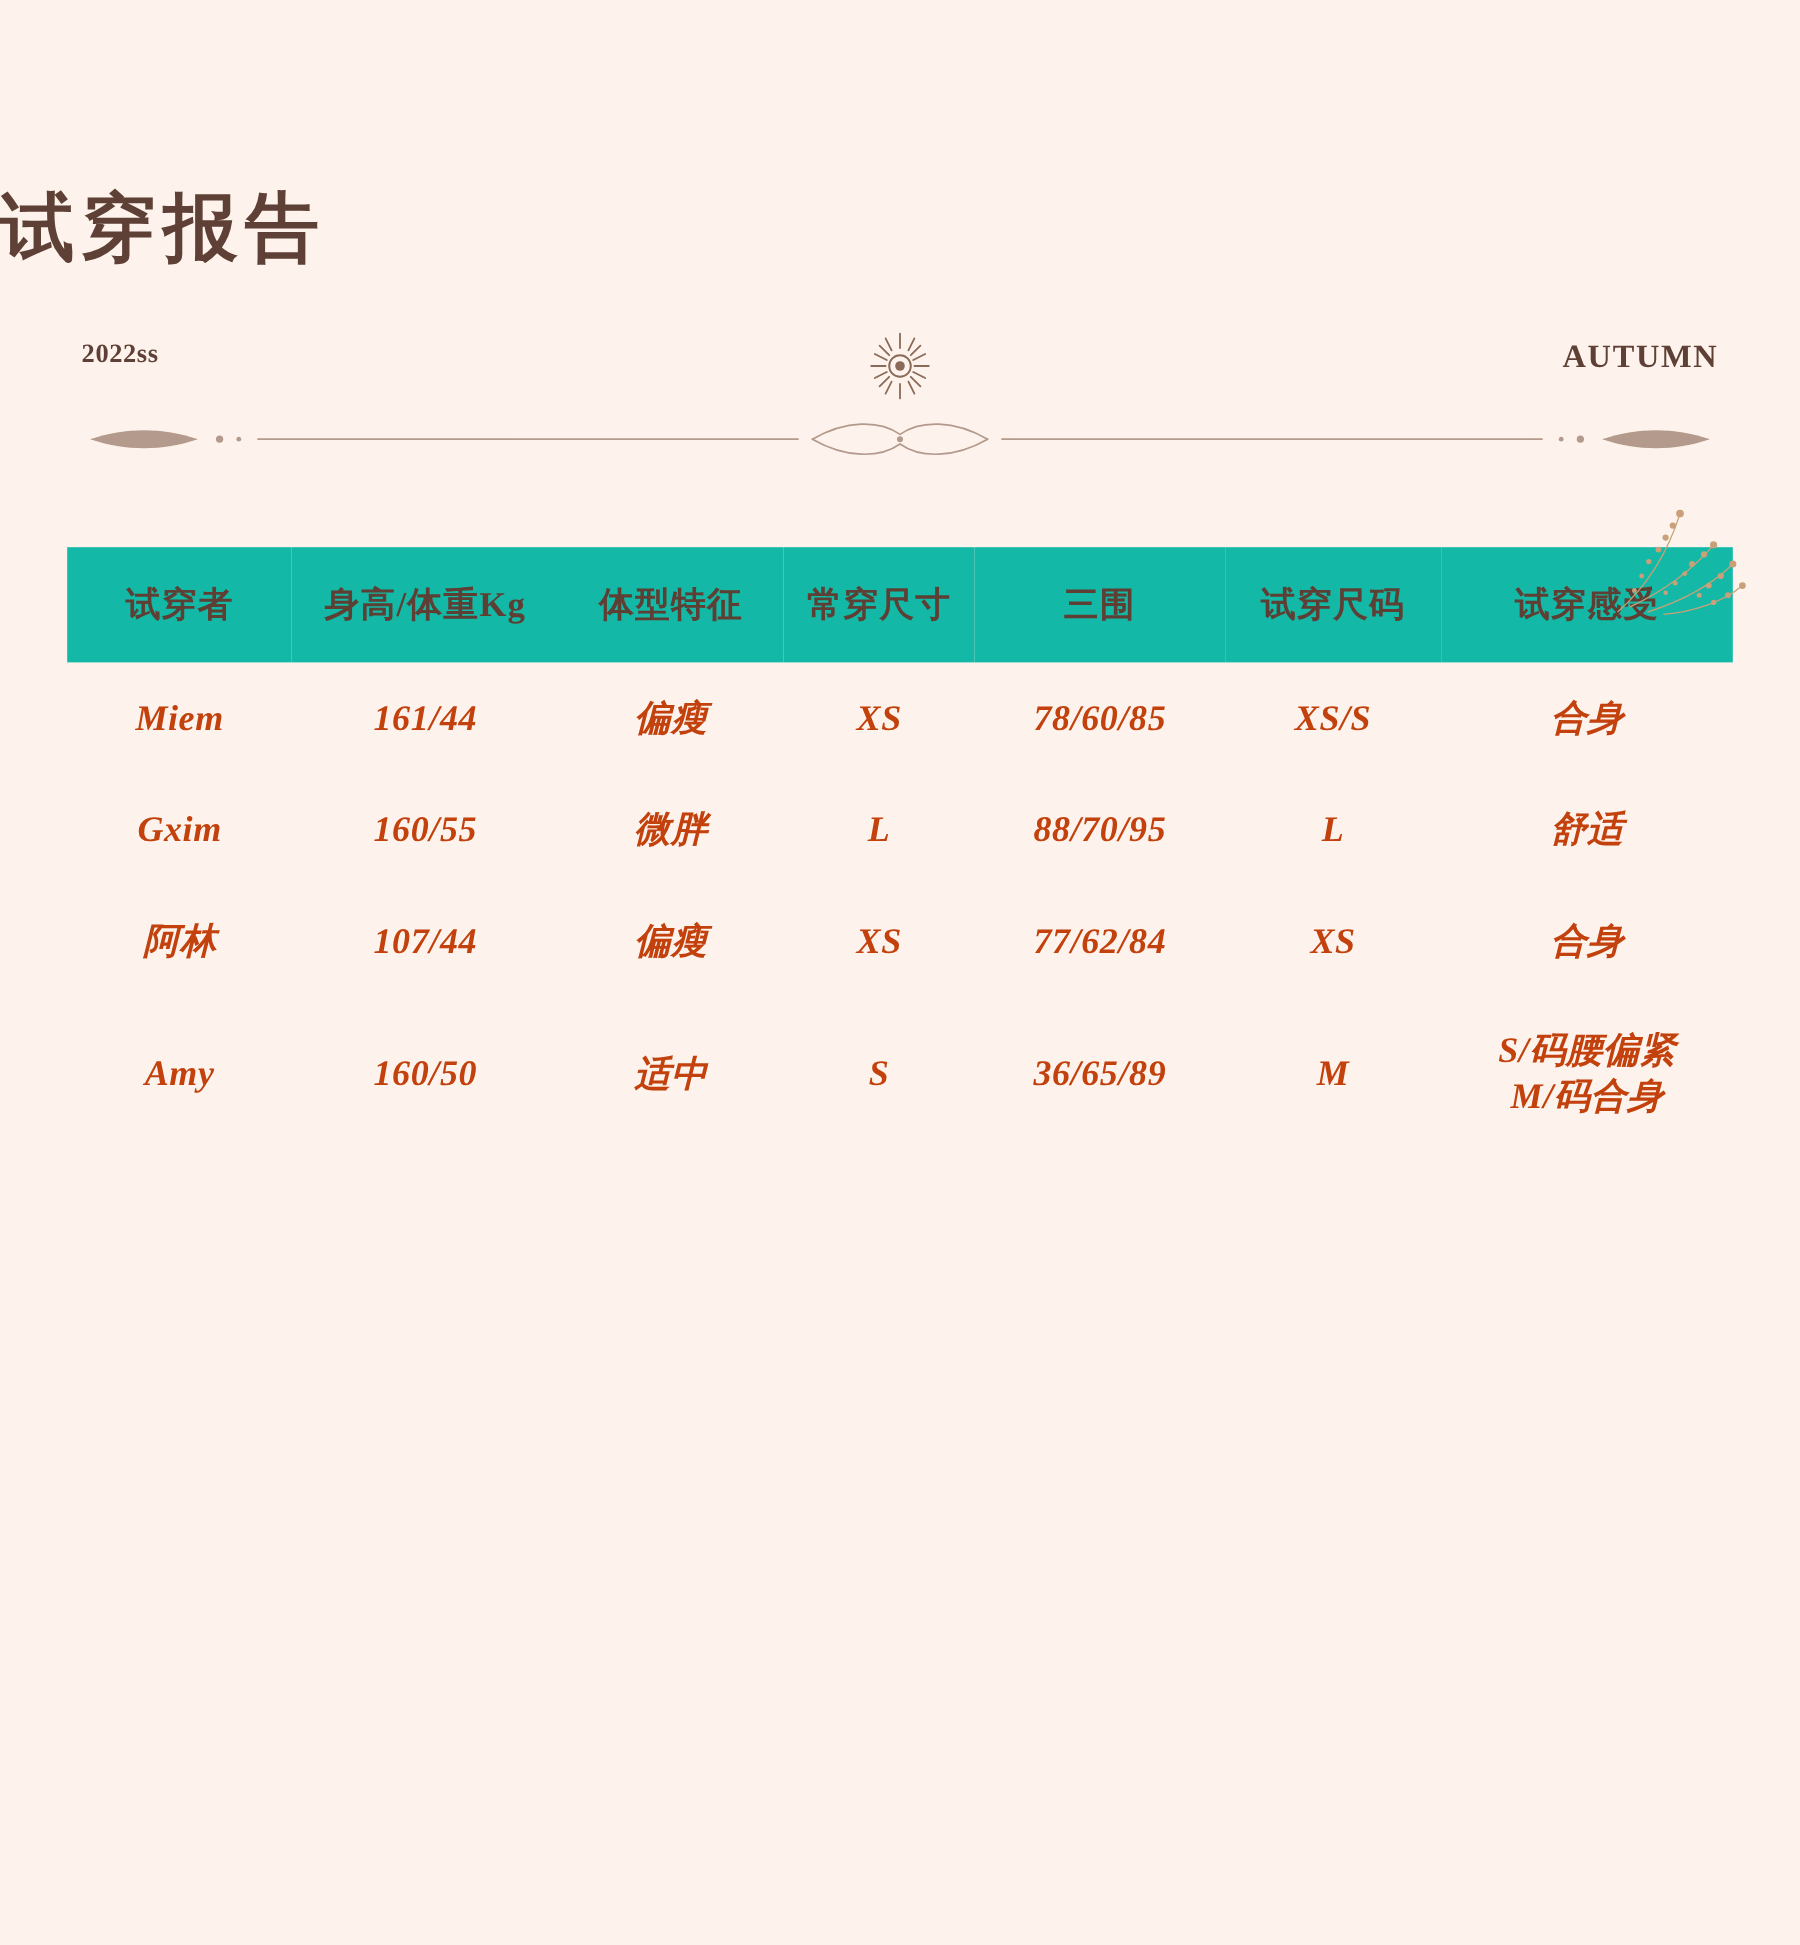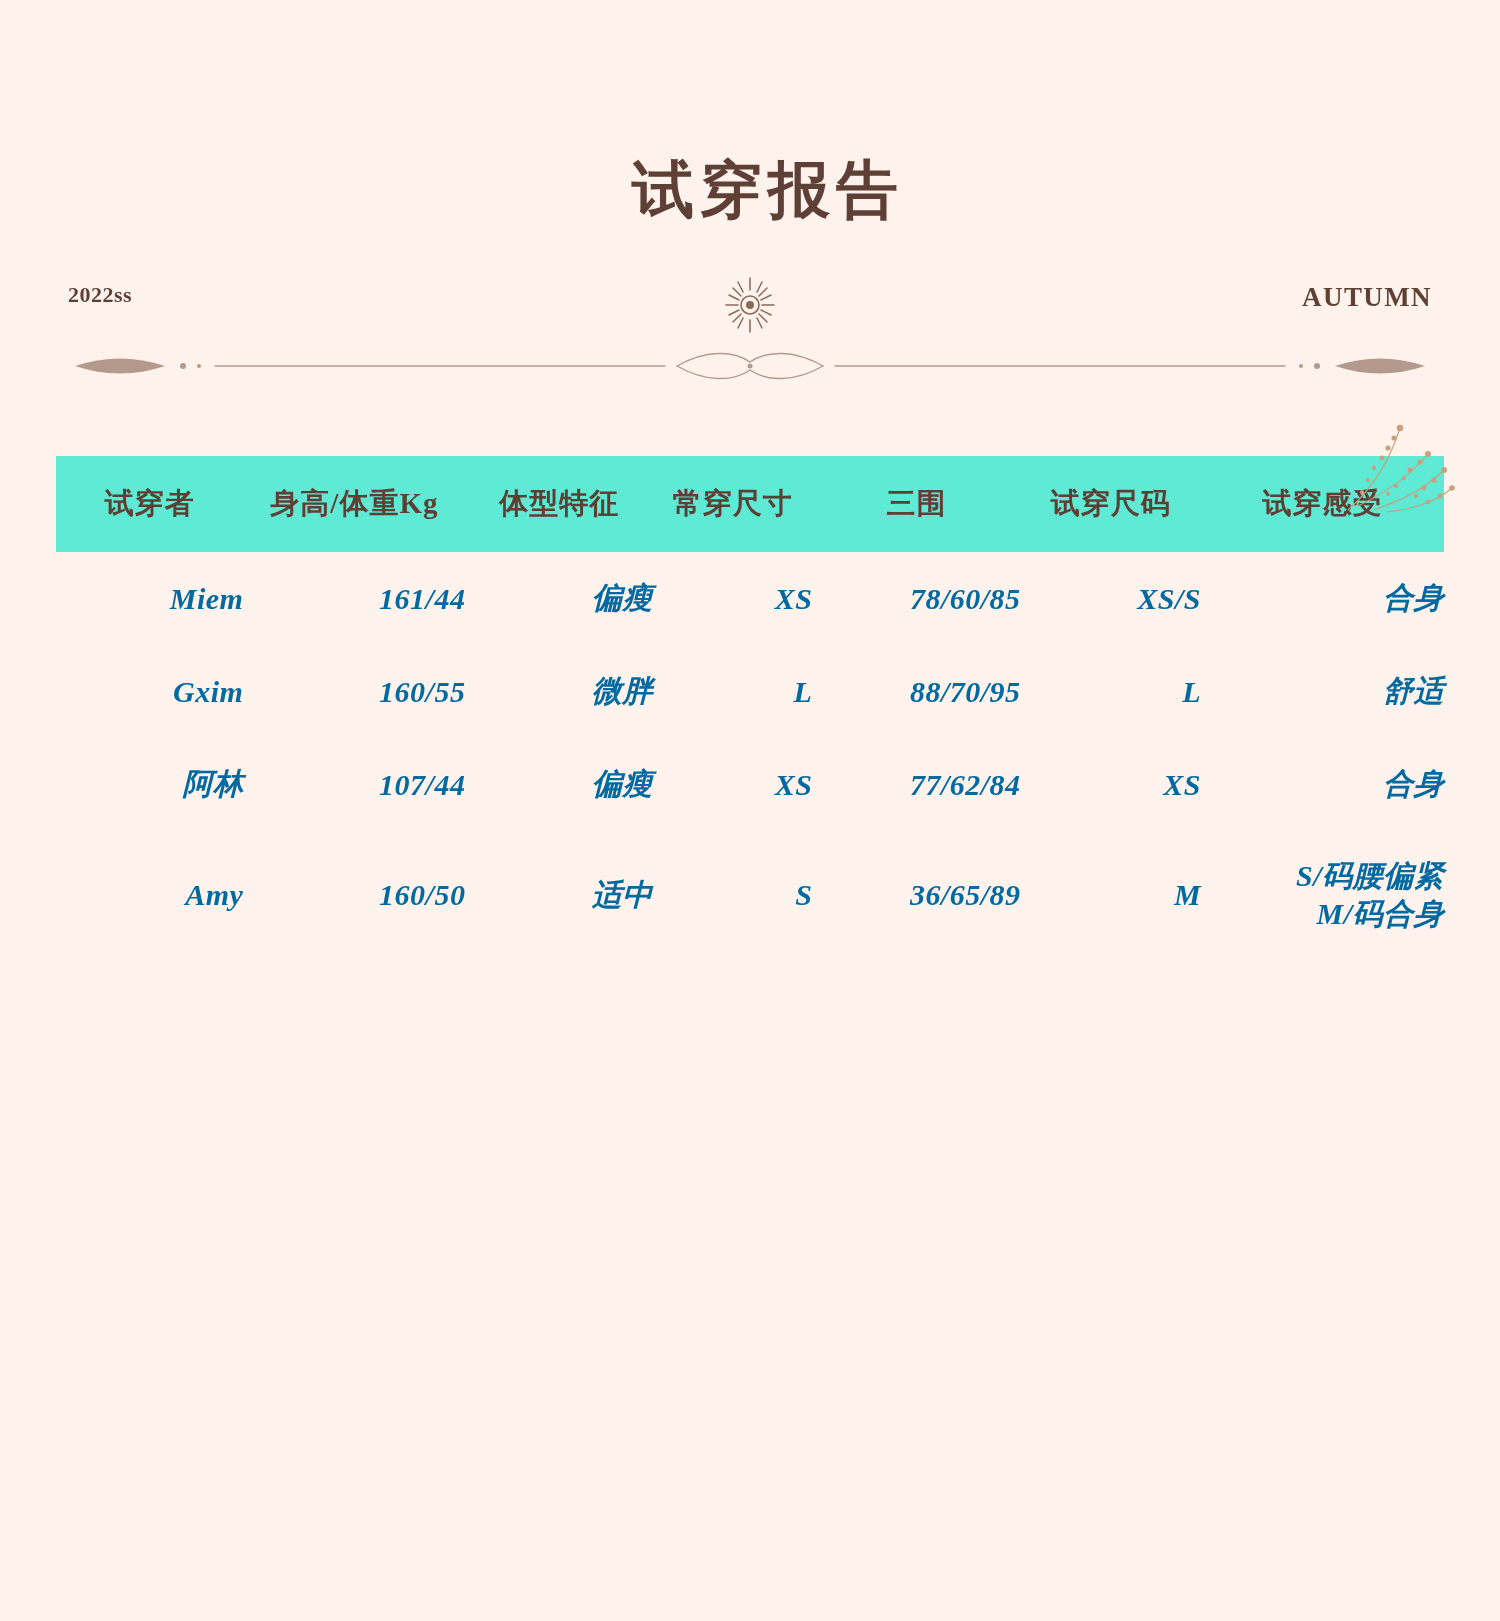--- a/index.html
+++ b/index.html
@@ -12,23 +12,22 @@
     background: #fdf3ec;
     font-family: "Liberation Serif", "DejaVu Serif", serif;
     color: #6b4a3d;
     position: relative;
     overflow: hidden;
   }
 
   
   .header {
     position: relative;
-    text-align: center;
+    text-align: left;
     padding-top: 96px;
-    padding-left: 36px;
   }
   .curved-caption {
     position: relative;
     height: 46px;
     width: 100%;
   }
   .curved-caption svg {
     display: block;
     margin: 0 auto;
   }
@@ -94,35 +93,35 @@
     position: relative;
     margin-top: 66px;
     padding: 0 56px;
   }
   table.report {
     width: 100%;
     border-collapse: collapse;
     table-layout: fixed;
   }
   table.report thead tr {
-    background: #5eead4;
+    background: #14b8a6;
   }
   table.report thead th {
     font-size: 29px;
     font-weight: 700;
     color: #5e3f34;
     padding: 28px 0;
     letter-spacing: 1px;
     text-align: center;
     white-space: nowrap;
   }
   table.report tbody td {
     font-size: 30px;
-    color: #0369a1;
-    text-align: right;
+    color: #c2410c;
+    text-align: center;
     padding: 26px 0;
     font-style: italic;
     font-weight: 700;
     letter-spacing: 0.5px;
   }
   td.cjk, th.cjk {
     font-style: normal;
   }
   td.two-line {
     font-size: 26px;

